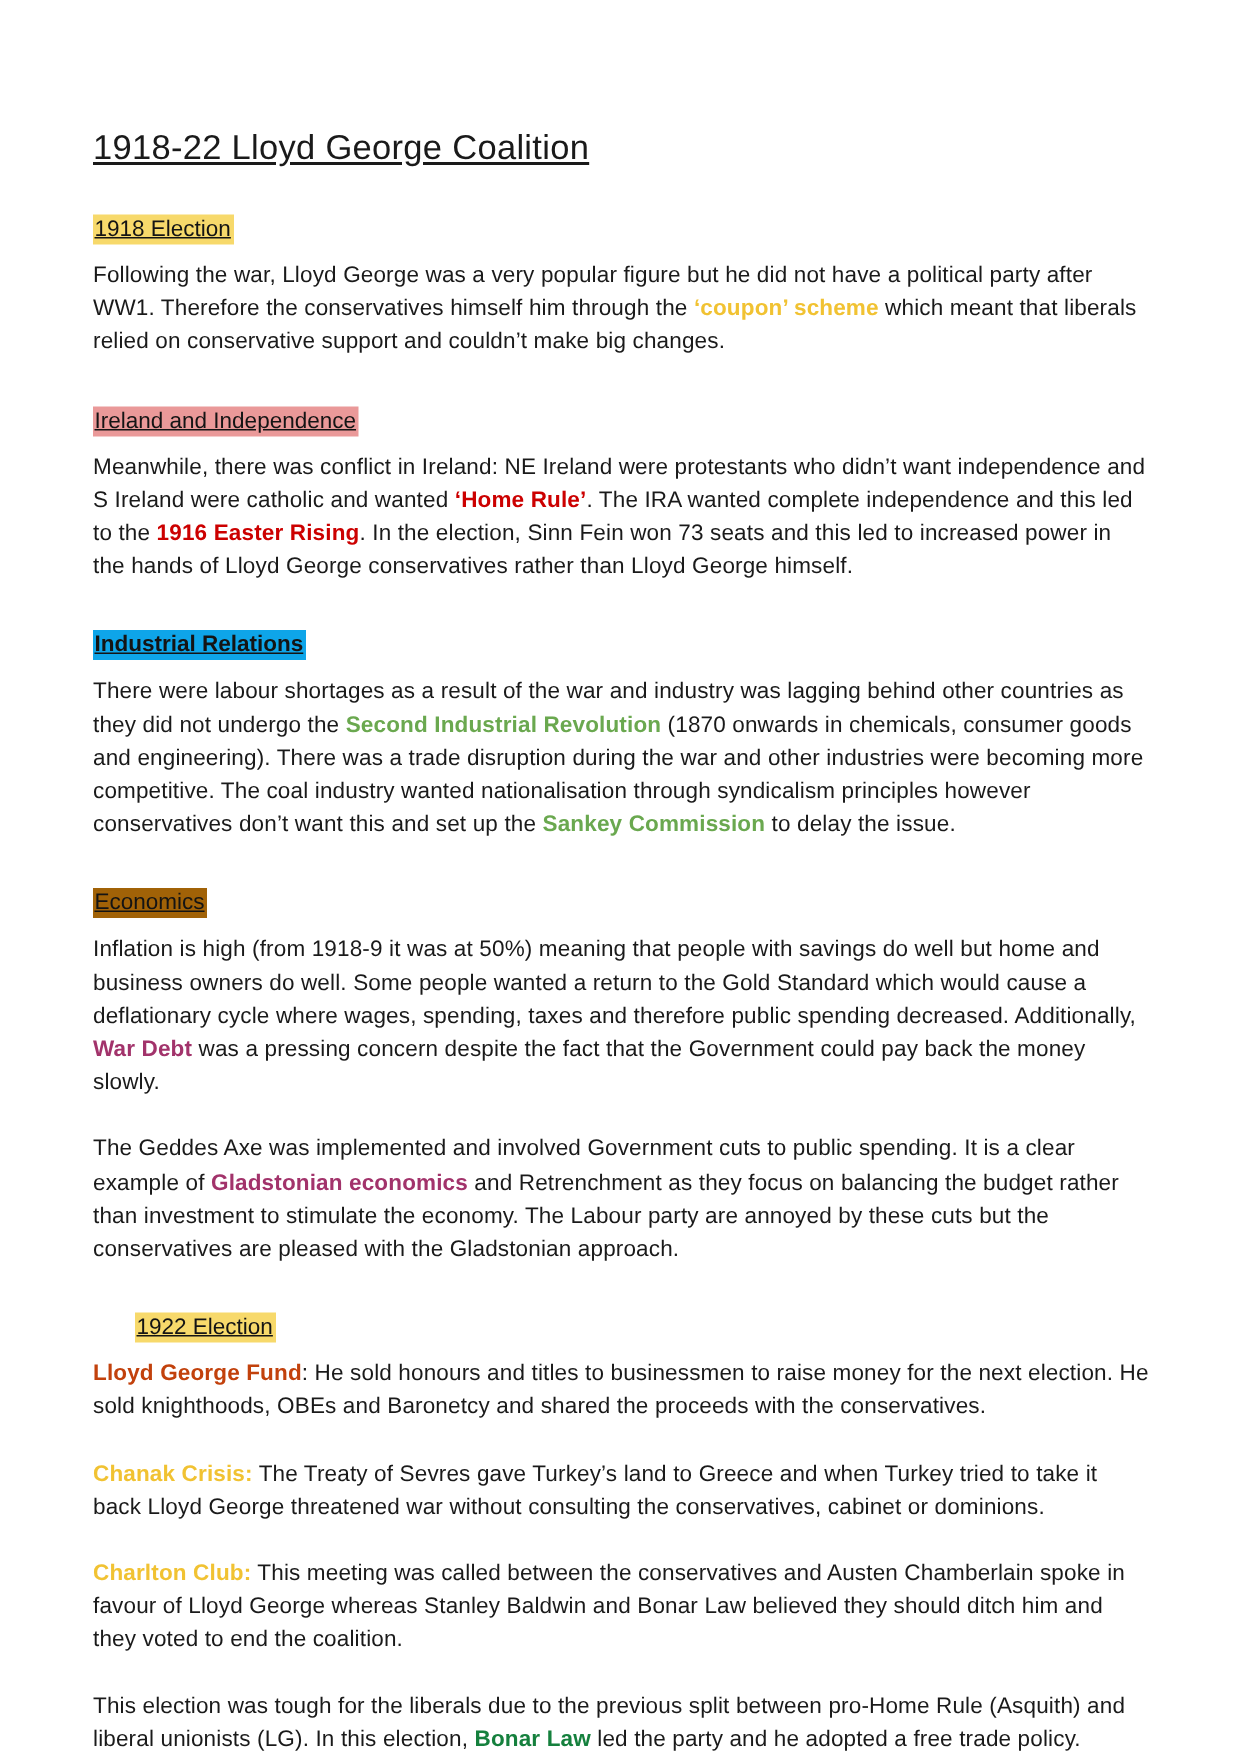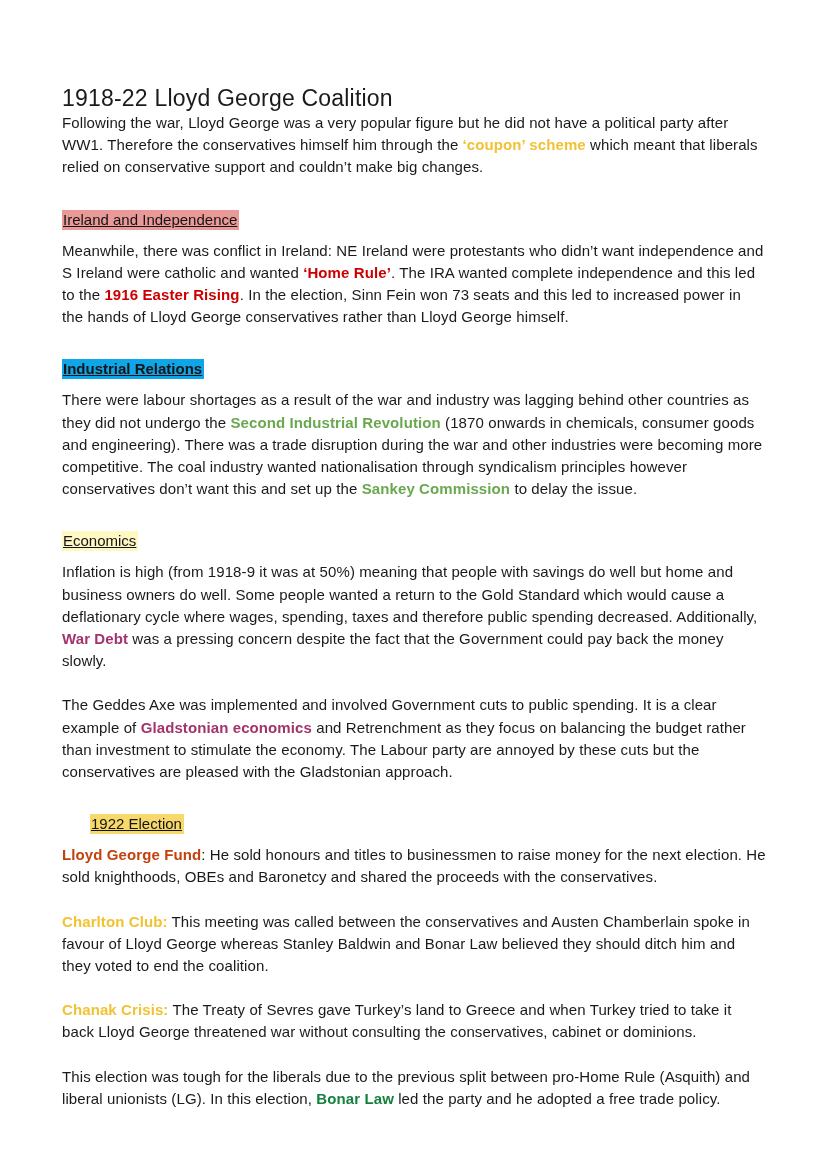--- a/index.html
+++ b/index.html
@@ -16,20 +16,21 @@
     font-family: "Liberation Sans", "DejaVu Sans", sans-serif;
     color: #1a1a1a;
     box-sizing: border-box;
     padding: 84px 62px 0 62px;
   }
   .title {
     font-size: 23px;
     font-weight: 400;
     line-height: 28px;
     margin: 0 0 0 0;
+    text-decoration: underline;
     color: #1a1a1a;
     letter-spacing: 0.2px;
   }
   .section-heading {
     font-size: 15px;
     font-weight: 400;
     line-height: 22px;
     margin: 30px 0 9px 0;
   }
   .section-heading .hl {
@@ -44,27 +45,28 @@
     letter-spacing: 0.1px;
   }
   .run-b { font-weight: 700; }
 </style>
 </head>
 <body>
 
 <div class="page">
   <h1 class="title">1918-22 Lloyd George Coalition</h1>
   <div id="sections">
+      <h2 class="section-heading"><span class="hl" style="background-color: rgb(247, 217, 107);">1918 Election</span></h2>
       <p class="para"><span>Following the war, Lloyd George was a very popular figure but he did not have a political party after WW1. Therefore the conservatives himself him through the </span><span class="run-b" style="color: rgb(241, 194, 50); margin-top: 16px;">‘coupon’ scheme</span><span> which meant that liberals relied on conservative support and couldn’t make big changes.</span></p>
       <h2 class="section-heading"><span class="hl" style="background-color: rgb(234, 153, 153); text-align: center;">Ireland and Independence</span></h2>
       <p class="para"><span>Meanwhile, there was conflict in Ireland: NE Ireland were protestants who didn’t want independence and S Ireland were catholic and wanted </span><span class="run-b" style="color: rgb(204, 0, 0);">‘Home Rule’</span><span>. The IRA wanted complete independence and this led to the </span><span class="run-b" style="color: rgb(204, 0, 0);">1916 Easter Rising</span><span>. In the election, Sinn Fein won 73 seats and this led to increased power in the hands of Lloyd George conservatives rather than Lloyd George himself.</span></p>
       <h2 class="section-heading"><span class="hl" style="background-color: #0ea5e9; font-weight: bold;">Industrial Relations</span></h2>
       <p class="para"><span>There were labour shortages as a result of the war and industry was lagging behind other countries as they did not undergo the </span><span class="run-b" style="color: rgb(106, 168, 79);">Second Industrial Revolution</span><span> (1870 onwards in chemicals, consumer goods and engineering). There was a trade disruption during the war and other industries were becoming more competitive.  The coal industry wanted nationalisation through syndicalism principles however conservatives don’t want this and set up the </span><span class="run-b" style="color: rgb(106, 168, 79);">Sankey Commission</span><span> to delay the issue.</span></p>
-      <h2 class="section-heading"><span class="hl" style="background-color: #fef9c3;">Economics</span></h2>
+      <h2 class="section-heading"><span class="hl" style="background-color: #a16207;">Economics</span></h2>
       <p class="para"><span>Inflation is high (from 1918-9 it was at 50%) meaning that people with savings do well but home and business owners do well. Some people wanted a return to the Gold Standard which would cause a deflationary cycle where wages, spending, taxes and therefore public spending decreased. Additionally, </span><span class="run-b" style="color: rgb(162, 51, 107);">War Debt</span><span> was a pressing concern despite the fact that the Government could pay back the money slowly.</span></p>
       <p class="para"><span>The Geddes Axe was implemented and involved Government cuts to public spending. It is a clear example of </span><span class="run-b" style="color: rgb(162, 51, 107);">Gladstonian economics</span><span> and Retrenchment as they focus on balancing the budget rather than investment to stimulate the economy. The Labour party are annoyed by these cuts but the conservatives are pleased with the Gladstonian approach.</span></p>
       <h2 class="section-heading"><span class="hl" style="background-color: rgb(247, 217, 107); margin-left: 28px;">1922 Election</span></h2>
       <p class="para"><span class="run-b" style="color: #c2410c;">Lloyd George Fund</span><span>: He sold honours and titles to businessmen to raise money for the next election. He sold knighthoods, OBEs and Baronetcy and shared the proceeds with the conservatives.</span></p>
+      <p class="para"><span class="run-b" style="color: rgb(241, 194, 50);">Chanak Crisis:</span><span> The Treaty of Sevres gave Turkey’s land to Greece and when Turkey tried to take it back Lloyd George threatened war without consulting the conservatives, cabinet or dominions.</span></p>
       <p class="para"><span class="run-b" style="color: rgb(241, 194, 50);">Charlton Club:</span><span> This meeting was called between the conservatives and Austen Chamberlain spoke in favour of Lloyd George whereas Stanley Baldwin and Bonar Law believed they should ditch him and they voted to end the coalition.</span></p>
-      <p class="para"><span class="run-b" style="color: rgb(241, 194, 50);">Chanak Crisis:</span><span> The Treaty of Sevres gave Turkey’s land to Greece and when Turkey tried to take it back Lloyd George threatened war without consulting the conservatives, cabinet or dominions.</span></p>
       <p class="para"><span>This election was tough for the liberals due to the previous split between pro-Home Rule (Asquith) and liberal unionists (LG). In this election, </span><span class="run-b" style="color: #15803d;">Bonar Law</span><span> led the party and he adopted a free trade policy.</span></p>
     </div>
 </div>
 
 </body></html>

